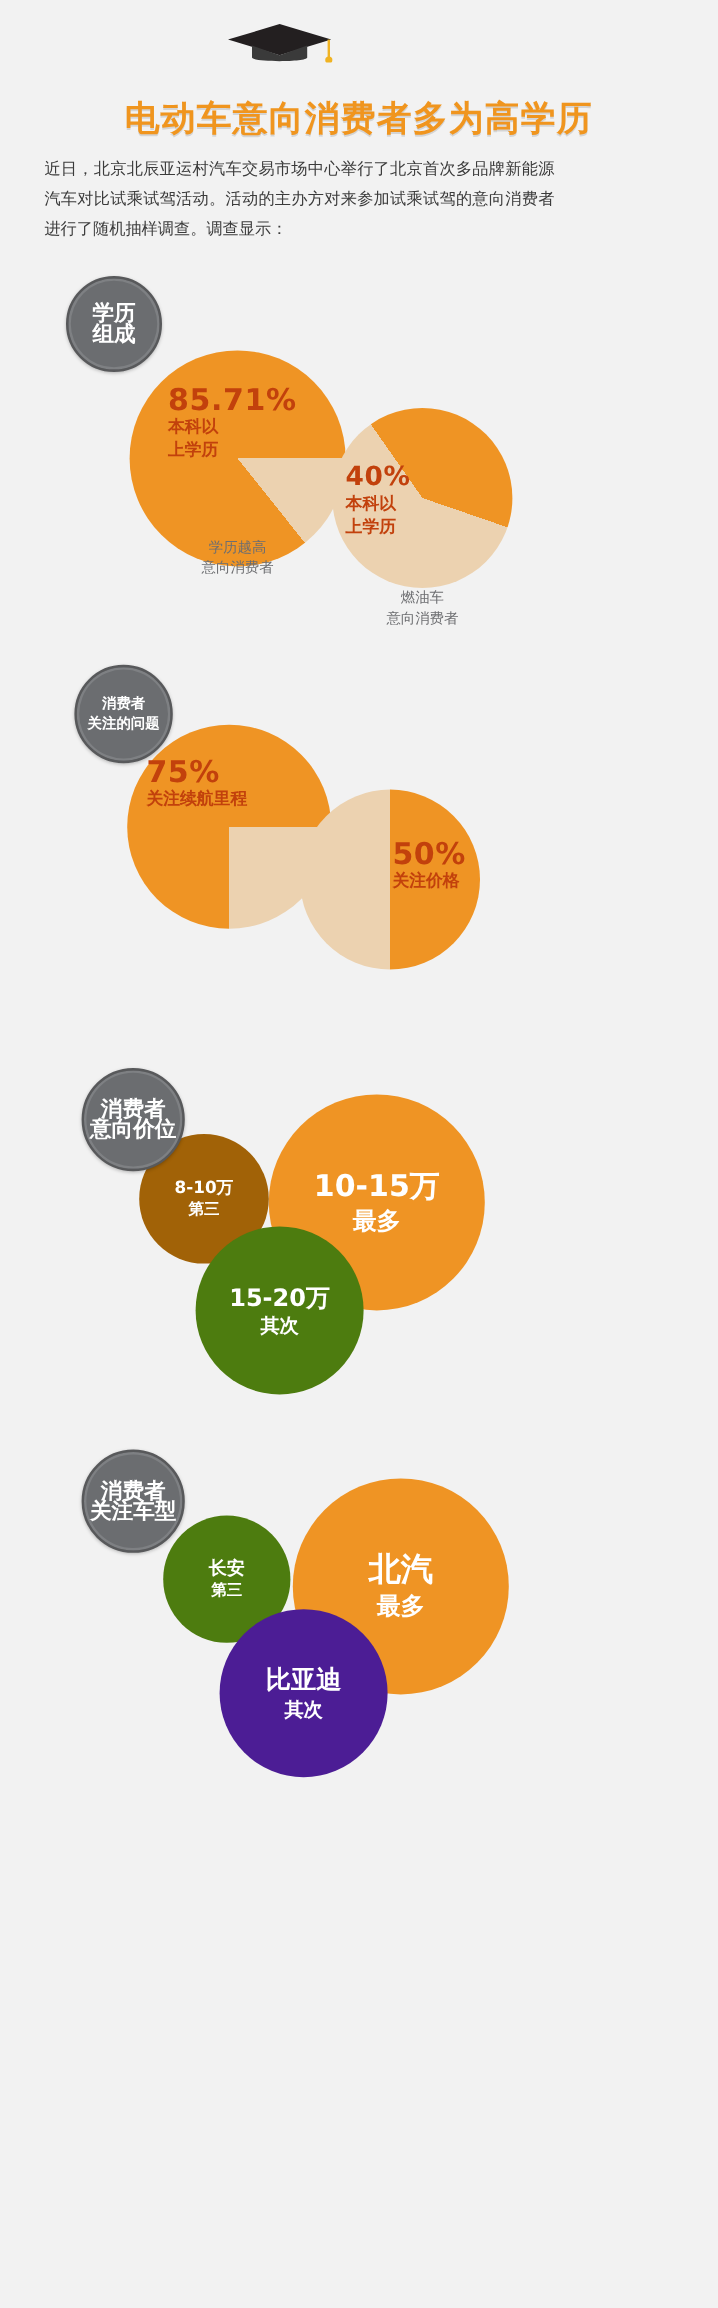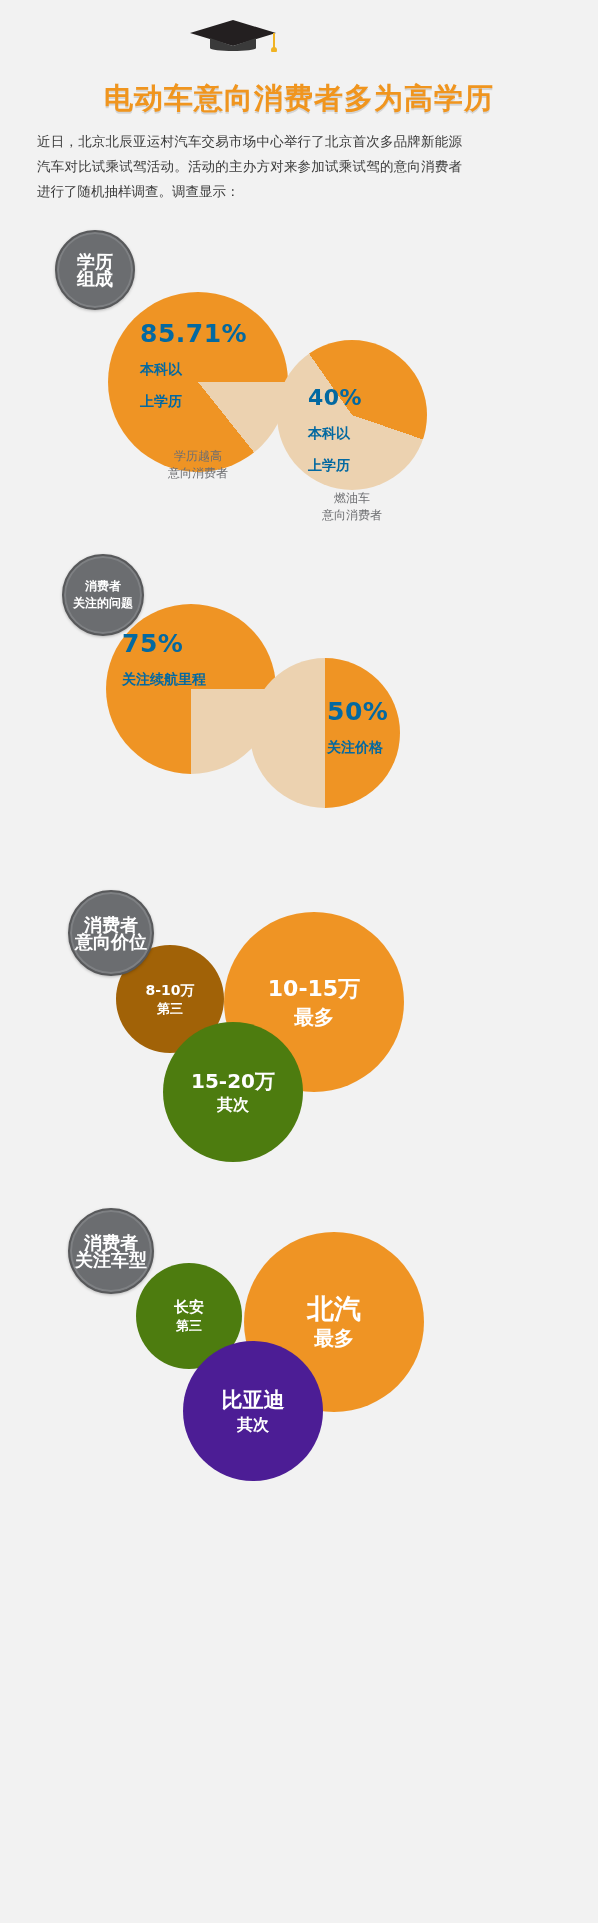--- a/index.html
+++ b/index.html
@@ -59,27 +59,27 @@
     font-size:18px;font-weight:bold;line-height:17px;
     font-family:"DejaVu Sans","Liberation Sans",sans-serif;
     text-align:center;
     z-index:20;
   }
   .badge span{display:block;white-space:nowrap;}
 
   
   .pie{position:absolute;border-radius:50%;}
   .pie-label{
-    position:absolute;color:#0369a1;
+    position:absolute;color:#c2410c;
     font-family:"DejaVu Sans","Liberation Sans",sans-serif;
     z-index:12;
   }
   .pie-num{font-size:25px;font-weight:bold;line-height:27px;letter-spacing:.5px;}
   .pie-num.small{font-size:22px;}
-  .pie-sub{font-size:14px;font-weight:bold;line-height:19px;margin-top:13px;}
+  .pie-sub{font-size:14px;font-weight:bold;line-height:19px;}
 
   .caption{
     position:absolute;
     text-align:center;
     font-size:12px;line-height:17px;color:#6d6e71;
     font-family:"DejaVu Sans","Liberation Sans",sans-serif;
   }
 
   
   .bub{
@@ -122,21 +122,21 @@
     <div class="pie-sub">本科以</div>
     <div class="pie-sub">上学历</div>
   </div>
   <div class="caption" style="left:128px;top:448px;width:140px;">
     <div>学历越高</div>
     <div>意向消费者</div>
   </div>
 
   <div class="pie" style="left:277px;top:340px;width:150px;height:150px;
               background:conic-gradient(from -35deg, #ef9424 0deg 144deg, #ecd2b0 144deg 360deg);"></div>
-  <div class="pie-label" style="left:308px;top:384px;">
+  <div class="pie-label" style="left:288px;top:384px;">
     <div class="pie-num small">40%</div>
     <div class="pie-sub">本科以</div>
     <div class="pie-sub">上学历</div>
   </div>
   <div class="caption" style="left:282px;top:490px;width:140px;">
     <div>燃油车</div>
     <div>意向消费者</div>
   </div>
 
   <div class="badge" style="left:62px;top:554px;width:78px;height:78px;font-size:12px;">
@@ -157,21 +157,21 @@
     <div class="pie-num">50%</div>
     <div class="pie-sub">关注价格</div>
   </div>
 
   <div class="badge" style="left:68px;top:890px;width:82px;height:82px;">
     <span>消费者</span>
     <span>意向价位</span>
   </div>
 
   <div class="bub" style="left:224px;top:912px;width:180px;height:180px;background:#ef9424;z-index:5;">
-    <div class="l1" style="font-size:22px;line-height:30px;">10-15万</div>
+    <div class="l1" style="font-size:25px;line-height:30px;">10-15万</div>
     <div class="l2" style="font-size:20px;line-height:26px;">最多</div>
   </div>
 
   <div class="bub" style="left:116px;top:945px;width:108px;height:108px;background:#a16207;z-index:6;">
     <div class="l1" style="font-size:14px;line-height:19px;">8-10万</div>
     <div class="l2" style="font-size:13px;line-height:18px;">第三</div>
   </div>
 
   <div class="bub" style="left:163px;top:1022px;width:140px;height:140px;background:#4d7c0f;z-index:7;">
     <div class="l1" style="font-size:20px;line-height:26px;">15-20万</div>

